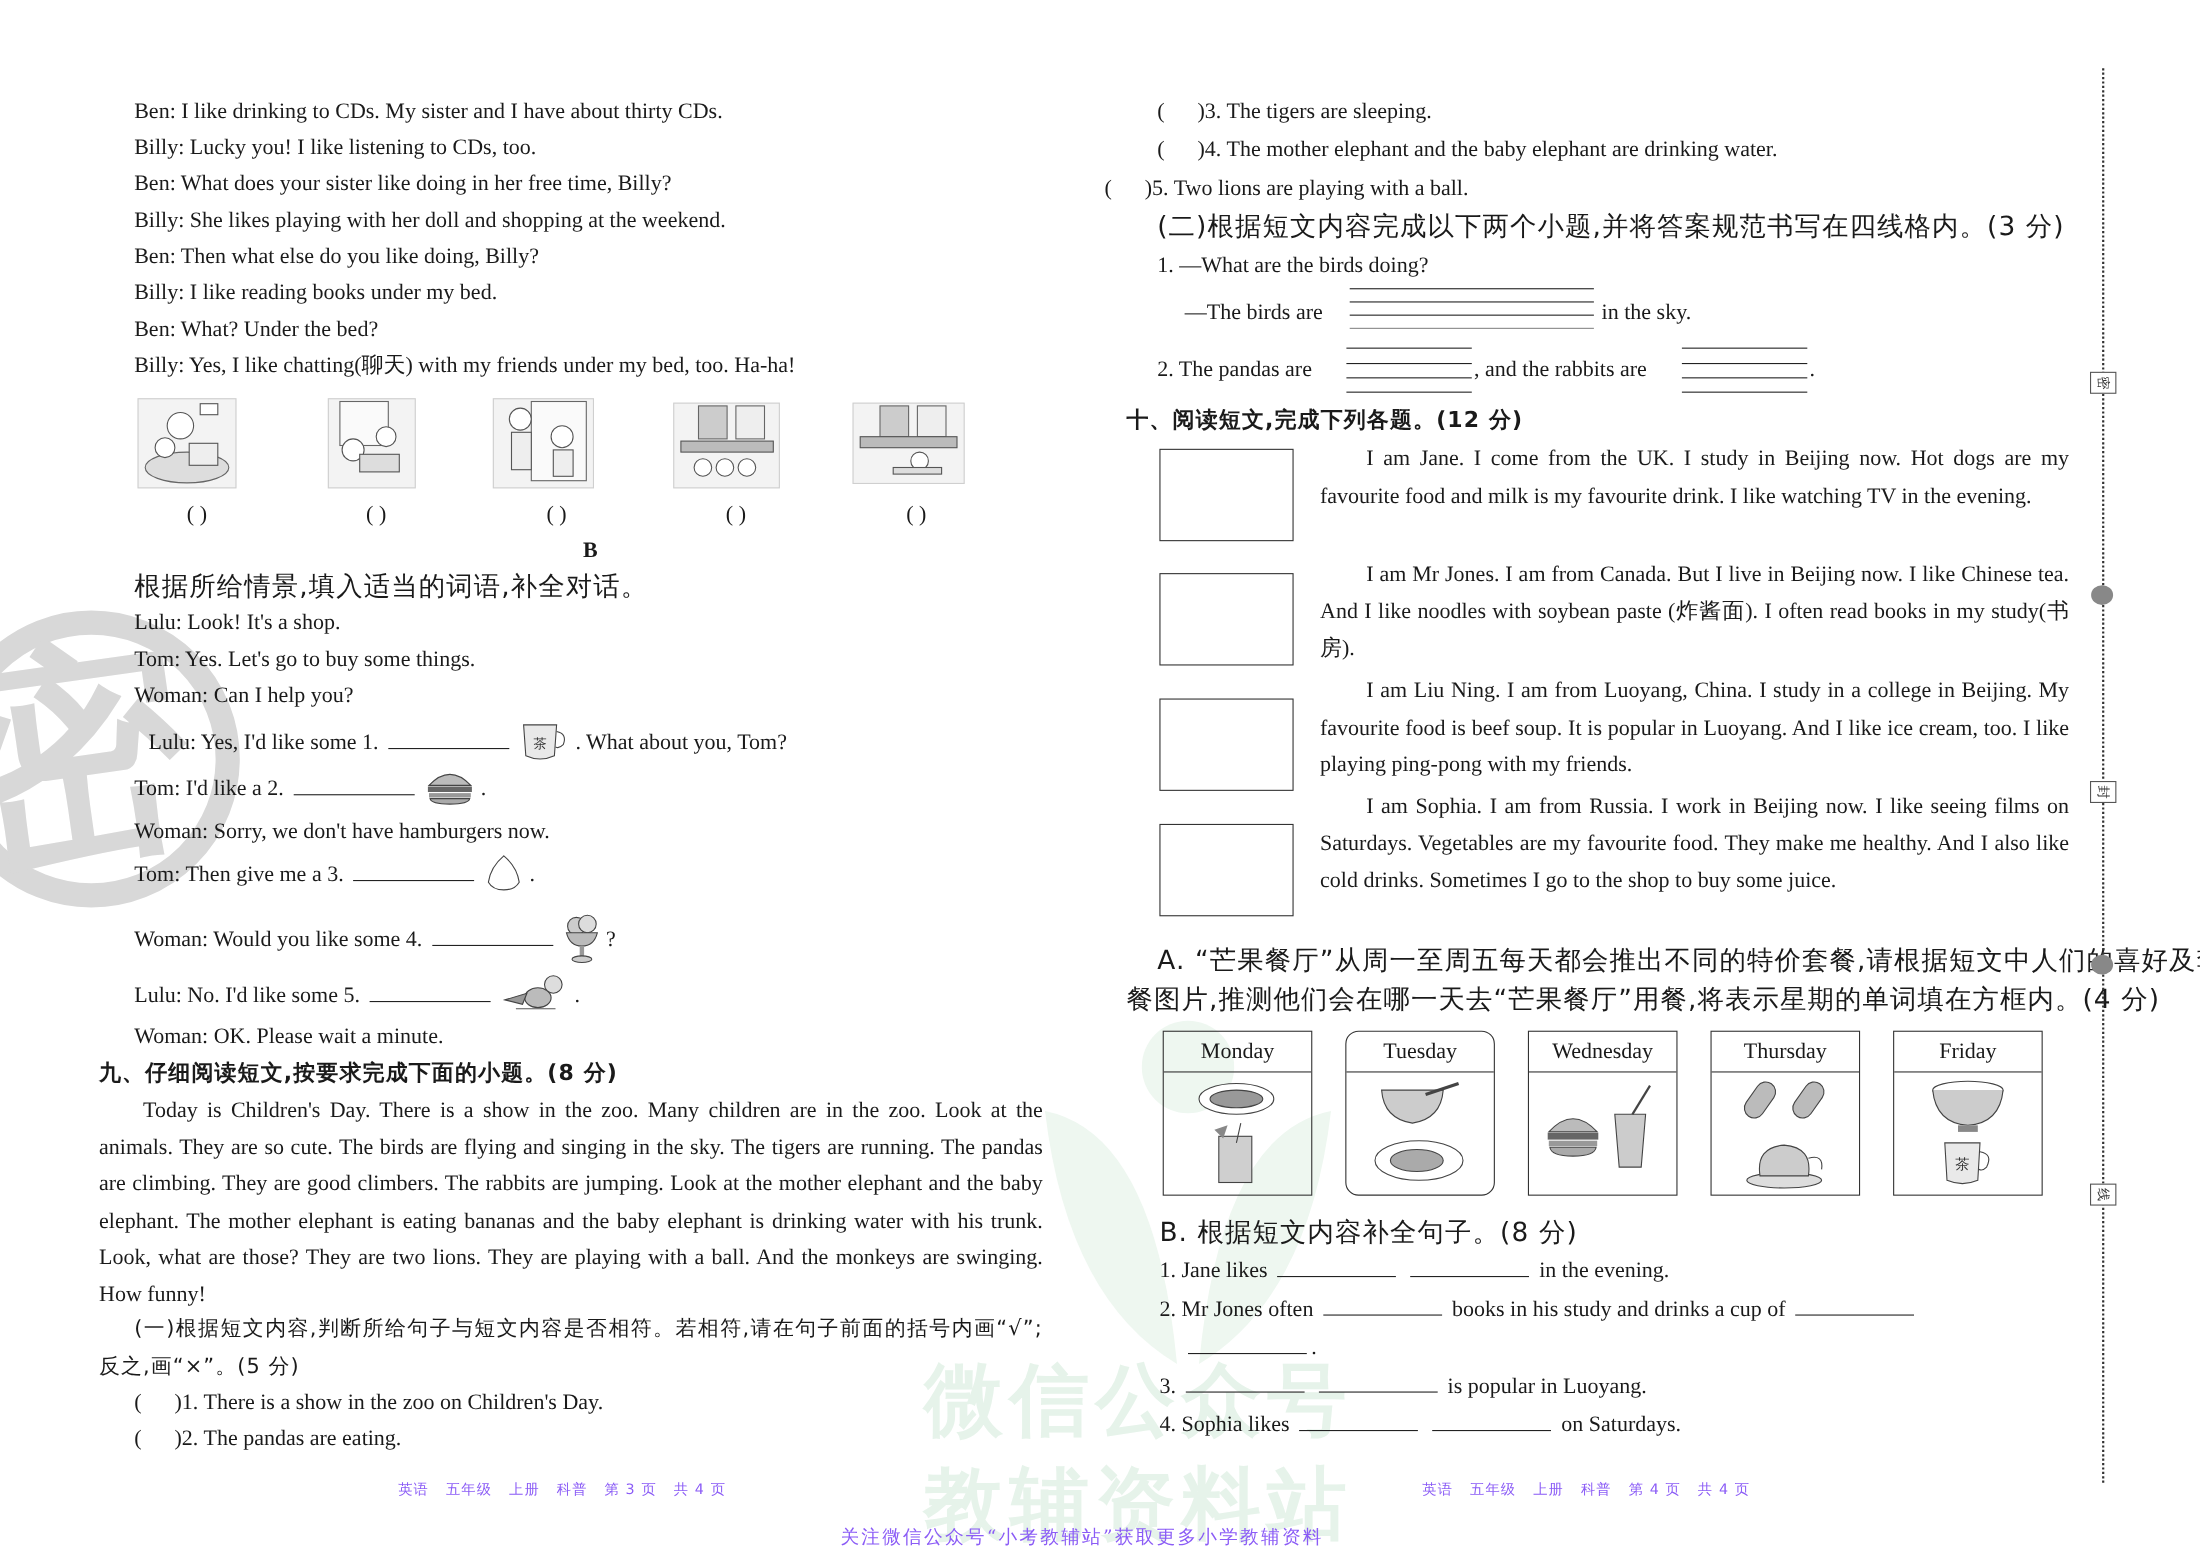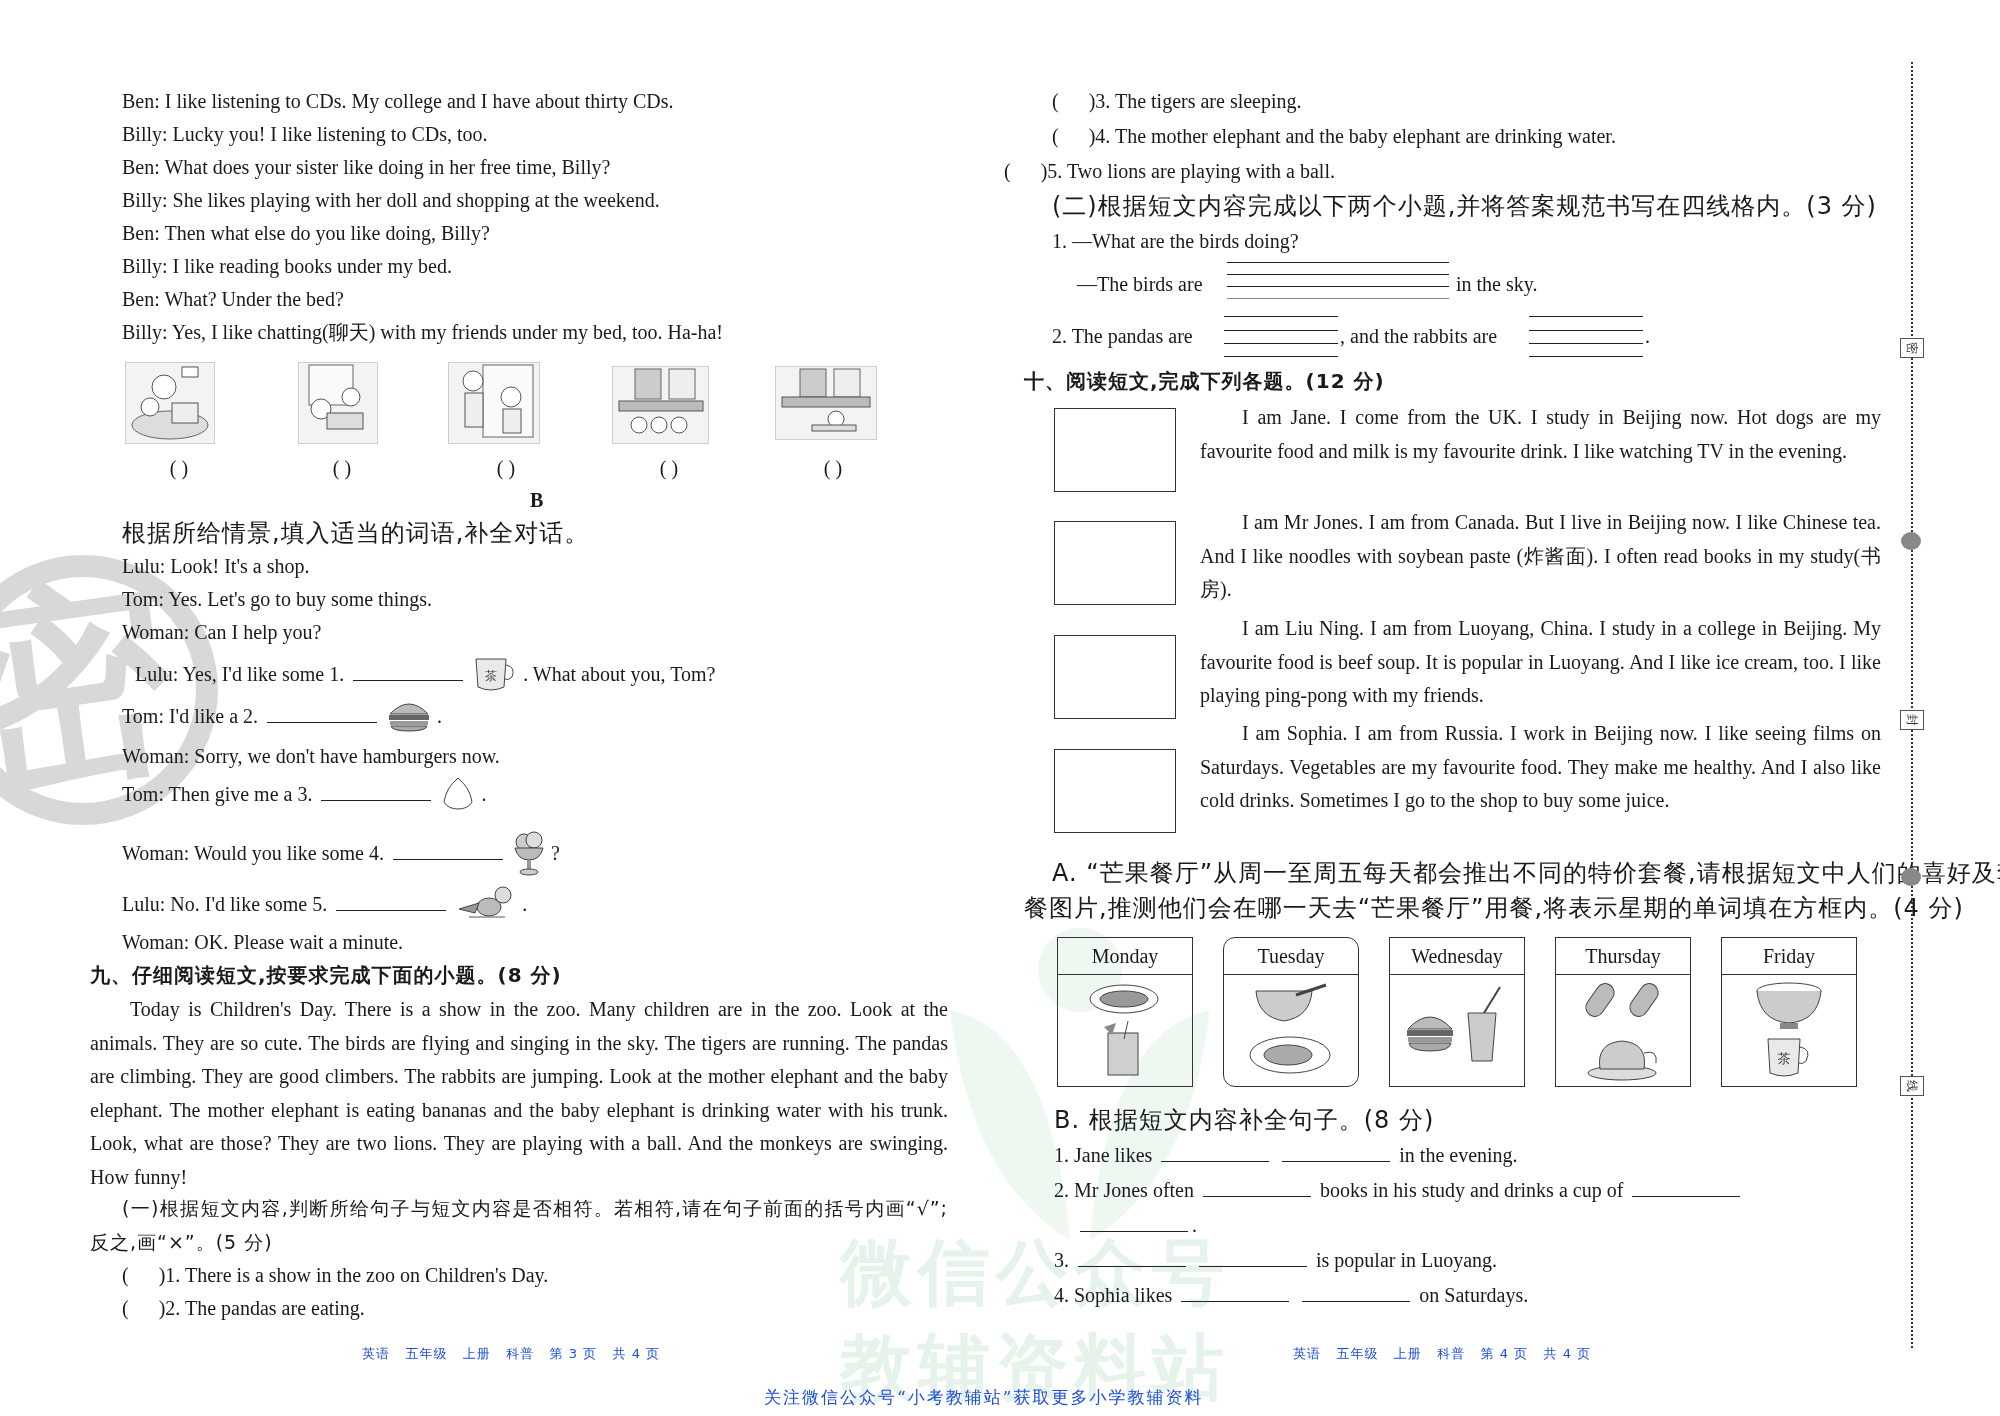--- a/index.html
+++ b/index.html
@@ -13,21 +13,21 @@
   .blank { display:inline-block; border-bottom:1.5px solid #222; height:18px; vertical-align:baseline; margin:0 4px; }
   .paren { display:inline-block; width:92px; text-align:center; }
   .pic { position:absolute; background:#f3f3f3; border:1px solid #cfcfcf; }
   .pic svg { width:100%; height:100%; display:block; }
   .ansbox { position:absolute; width:120px; height:82px; border:1.6px solid #333; background:#fff; }
   .day { position:absolute; width:134px; height:148px; border:1.6px solid #333; background:transparent; }
   .day .hd { height:36px; line-height:36px; text-align:center; font-size:20px; border-bottom:1.6px solid #333; }
   .day .bd { position:relative; height:110px; }
   .four { position:absolute; }
   .four div { position:absolute; left:0; right:0; border-top:1.5px solid #222; }
-  .footer { position:absolute; font-family:"DejaVu Sans",sans-serif; font-size:13px; color:#1d4ed8; letter-spacing:1px; white-space:nowrap; }
+  .footer { position:absolute; font-family:"DejaVu Sans",sans-serif; font-size:13px; color:#8b5cf6; letter-spacing:1px; white-space:nowrap; }
   .wm-green { position:absolute; font-family:"DejaVu Sans",sans-serif; font-weight:bold; color:#e6f3ea; font-size:72px; letter-spacing:6px; white-space:nowrap; }
   .binding { position:absolute; left:1911px; top:62px; height:1286px; border-left:2px dotted #333; }
   .bind-tag { position:absolute; left:1902px; width:18px; height:22px; background:#fff; border:1px solid #555; font-family:"DejaVu Sans",sans-serif; font-size:12px; line-height:22px; text-align:center; color:#333; transform:rotate(90deg); }
   .bind-circle { position:absolute; left:1901px; width:20px; height:18px; border-radius:50%; background:#888; }
   .seal { position:absolute; left:-52px; top:555px; width:270px; height:270px; border:22px solid #d8d8d8; border-radius:50%; box-sizing:border-box; }
   .seal-char { position:absolute; left:-40px; top:572px; font-family:"DejaVu Sans",sans-serif; font-size:210px; font-weight:bold; color:#d8d8d8; line-height:230px; transform:rotate(-8deg); }
 </style>
 </head>
 <body>
 
@@ -36,21 +36,21 @@
 
 <svg class="abs" style="left:930px;top:920px;" width="300" height="330">
   <circle cx="150" cy="50" r="42" fill="#eef7f0"></circle>
   <path d="M20 90 Q120 110 140 320 Q40 260 20 90Z" fill="#eef7f0"></path>
   <path d="M280 90 Q180 110 160 320 Q260 260 280 90Z" fill="#eef7f0"></path>
 </svg>
 <div class="wm-green" style="left:840px;top:1225px;">微信公众号</div>
 <div class="wm-green" style="left:840px;top:1320px;">教辅资料站</div>
 
 <div>
-  <div class="line" style="left:122px;top:88px;">Ben: I like listening to CDs. My college and I have about thirty CDs.</div>
+  <div class="line" style="left:122px;top:88px;">Ben: I like drinking to CDs. My sister and I have about thirty CDs.</div>
   <div class="line" style="left:122px;top:121px;">Billy: Lucky you! I like listening to CDs, too.</div>
   <div class="line" style="left:122px;top:154px;">Ben: What does your sister like doing in her free time, Billy?</div>
   <div class="line" style="left:122px;top:187px;">Billy: She likes playing with her doll and shopping at the weekend.</div>
   <div class="line" style="left:122px;top:220px;">Ben: Then what else do you like doing, Billy?</div>
   <div class="line" style="left:122px;top:253px;">Billy: I like reading books under my bed.</div>
   <div class="line" style="left:122px;top:286px;">Ben: What? Under the bed?</div>
   <div class="line" style="left:122px;top:319px;">Billy: Yes, I like chatting(聊天) with my friends under my bed, too. Ha-ha!</div>
 
   <div>
     <div class="pic" style="left:125px;top:362px;width:88px;height:80px;">

